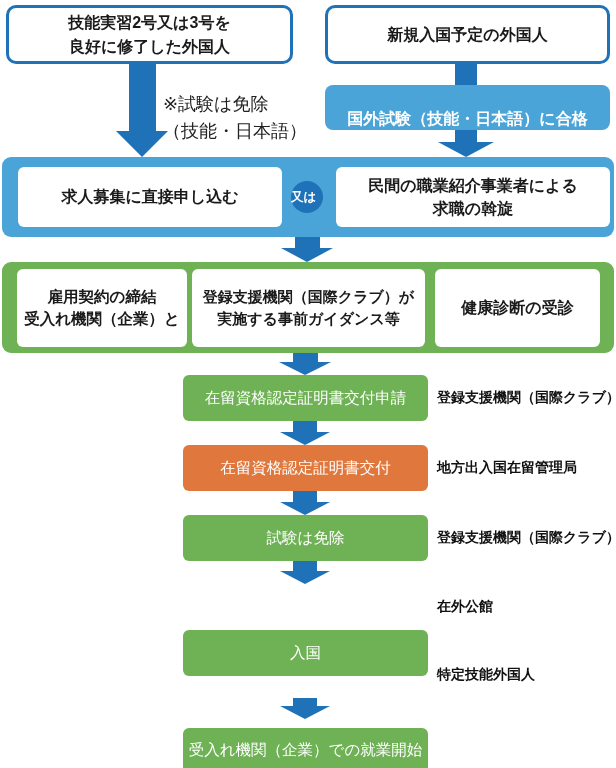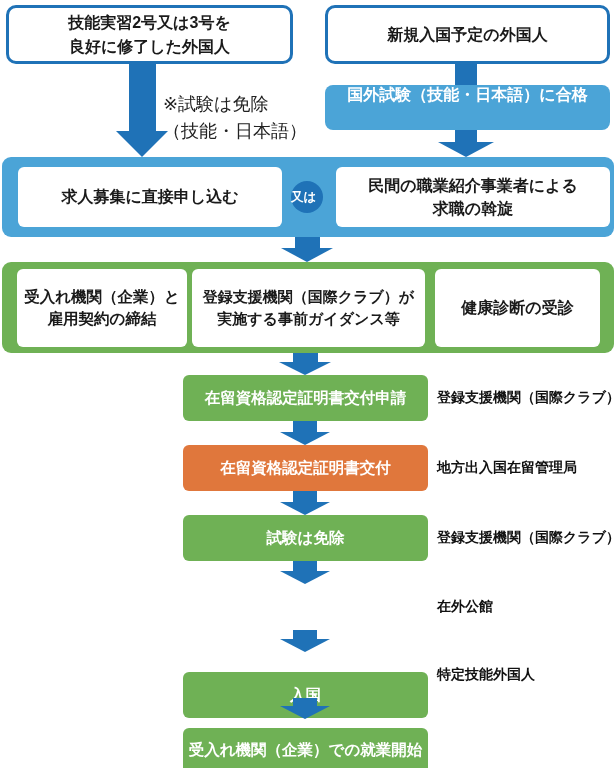--- a/index.html
+++ b/index.html
@@ -14,40 +14,40 @@
   body{font-family:"Liberation Sans","DejaVu Sans",sans-serif;color:var(--ink);}
   #stage{position:relative;width:616px;height:768px;background:#fff;overflow:hidden;}
 
   .outline-box{
     position:absolute;background:#fff;border:3px solid var(--dblue);
     border-radius:10px;display:flex;flex-direction:column;justify-content:center;
     align-items:center;text-align:center;font-weight:bold;font-size:16px;line-height:1.45;
   }
   .fill-blue{
     position:absolute;background:var(--lblue);border-radius:8px;color:#fff;
-    display:flex;justify-content:center;align-items:flex-start;text-align:center;
+    display:flex;justify-content:center;align-items:flex-end;text-align:center;
     font-weight:bold;font-size:16px;
   }
   .band{position:absolute;border-radius:9px;}
   .band.blue{background:var(--lblue);}
   .band.green{background:var(--green);}
   .band-white-box{
     position:absolute;background:#fff;border-radius:6px;display:flex;flex-direction:column;
     justify-content:center;align-items:center;text-align:center;font-weight:bold;
     font-size:16px;line-height:1.45;color:var(--ink);
   }
   .or-circle{
     position:absolute;width:32px;height:32px;border-radius:50%;background:var(--dblue);
     color:#fff;font-weight:bold;font-size:12.5px;display:flex;justify-content:flex-start;
     align-items:center;
   }
   .step-box{
     position:absolute;left:183px;width:245px;height:46px;border-radius:6px;color:#fff;
     display:flex;justify-content:center;align-items:center;text-align:center;
-    font-weight:bold;font-size:15.5px;
+    font-weight:normal;font-size:15.5px;
   }
   .step-box.green{background:var(--green);}
   .step-box.orange{background:var(--orange);}
   .side-label{
     position:absolute;left:437px;height:46px;display:flex;align-items:center;
     font-weight:bold;font-size:14px;color:#111;white-space:nowrap;
   }
   .note{
     position:absolute;font-size:18px;line-height:1.5;color:#222;white-space:pre-line;
   }
@@ -99,22 +99,22 @@
     <span>求職の斡旋</span>
   </div>
 
   <div class="arrow" style="left:281px;top:237px;width:52px;height:25px;">
     <div class="shaft" style="width:25px;height:11px;"></div>
     <div class="head" style="border-left:26px solid transparent;border-right:26px solid transparent;border-top:14px solid var(--dblue);"></div>
   </div>
 
   <div class="band green" style="left:2px;top:262px;width:612px;height:91px;"></div>
   <div class="band-white-box" style="left:17px;top:269px;width:170px;height:78px;font-size:15.5px;">
+    <span>雇用契約の締結</span>
     <span>受入れ機関（企業）と</span>
-    <span>雇用契約の締結</span>
   </div>
   <div class="band-white-box" style="left:192px;top:269px;width:233px;height:78px;font-size:15px;line-height:1.5;">
     <span>登録支援機関（国際クラブ）が</span>
     <span>実施する事前ガイダンス等</span>
   </div>
   <div class="band-white-box" style="left:435px;top:269px;width:165px;height:78px;">
     <span>健康診断の受診</span>
   </div>
 
   <div class="arrow" style="left:279px;top:353px;width:52px;height:22px;">
@@ -148,21 +148,21 @@
     <div class="shaft" style="width:24px;height:10px;"></div>
     <div class="head" style="border-left:25px solid transparent;border-right:25px solid transparent;border-top:13px solid var(--dblue);"></div>
   </div>
 
   <div class="side-label" style="top:584px;">在外公館</div>
   <div class="arrow" style="left:280px;top:630px;width:50px;height:22px;">
     <div class="shaft" style="width:24px;height:9px;"></div>
     <div class="head" style="border-left:25px solid transparent;border-right:25px solid transparent;border-top:13px solid var(--dblue);"></div>
   </div>
 
-  <div class="step-box green" style="top:672px;">
+  <div class="step-box green" style="top:630px;">
     <span>入国</span>
   </div>
   <div class="side-label" style="top:652px;">特定技能外国人</div>
   <div class="arrow" style="left:280px;top:698px;width:50px;height:21px;">
     <div class="shaft" style="width:24px;height:8px;"></div>
     <div class="head" style="border-left:25px solid transparent;border-right:25px solid transparent;border-top:13px solid var(--dblue);"></div>
   </div>
 
   <div class="step-box green" style="top:728px;height:45px;">
     <span>受入れ機関（企業）での就業開始</span>

